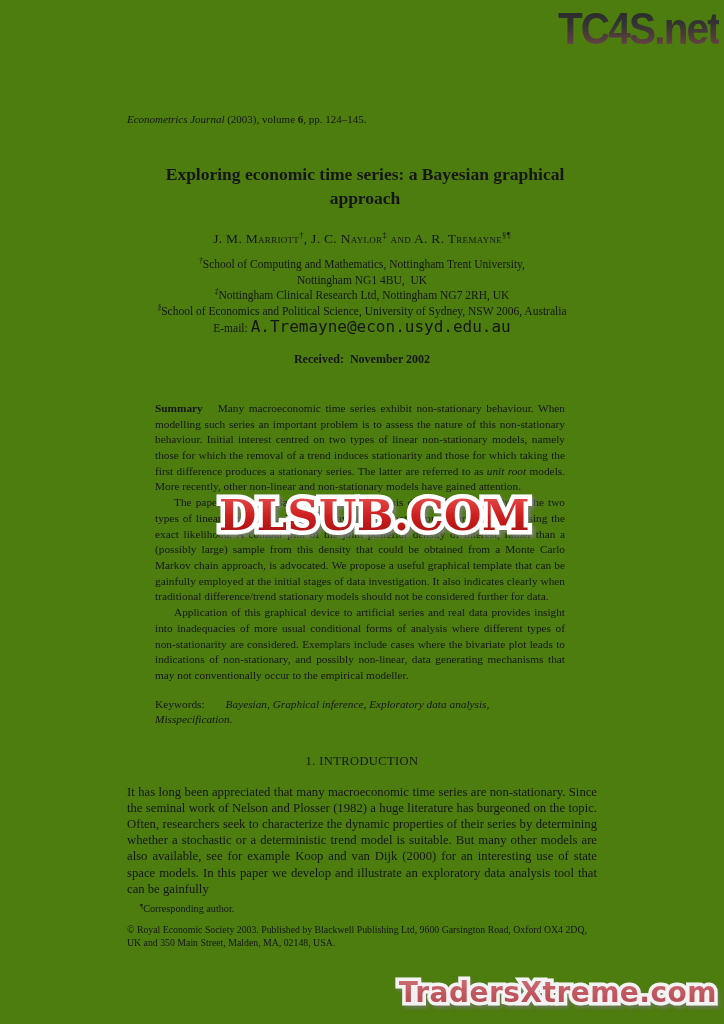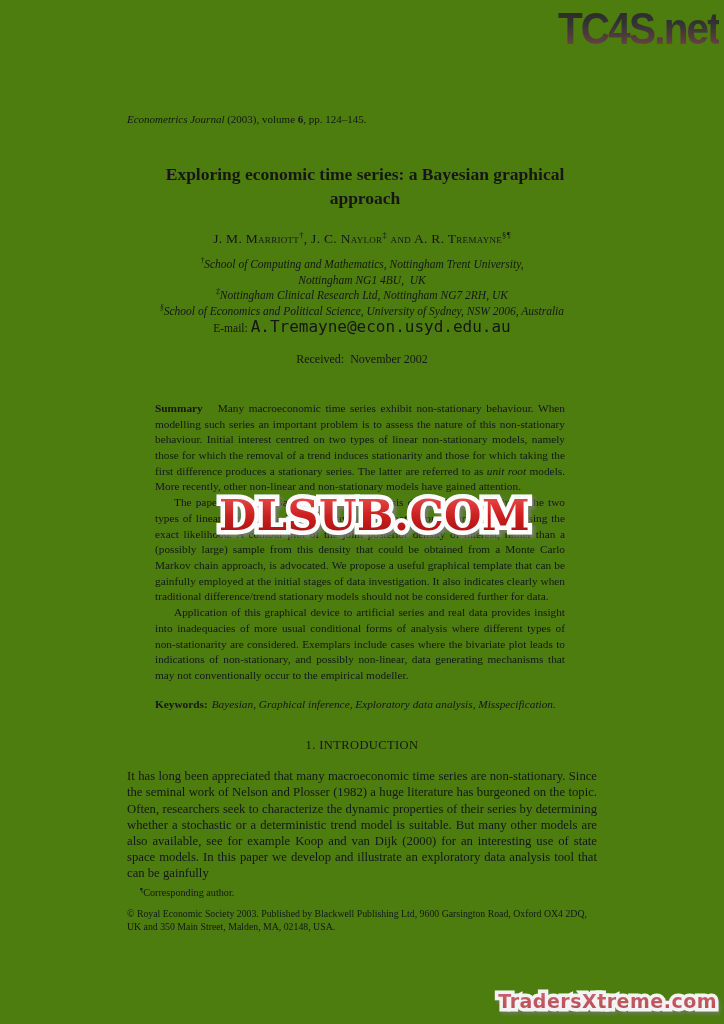--- a/index.html
+++ b/index.html
@@ -29,34 +29,34 @@
   .authors{
     margin:20px 0 0 0;text-align:center;
     font-size:13.5px;line-height:17px;
     font-variant:small-caps;letter-spacing:0.3px;
   }
   .authors sup{font-size:8.5px;vertical-align:super;line-height:0;font-variant:normal;}
 
   
   .affils{margin:10px 0 0 0;text-align:center;font-size:11.5px;line-height:15.6px;}
   .affils p{margin:0;white-space:pre-wrap;}
-  .affil-text{font-style:italic;}
+  .affil-text{}
   .affils sup{font-size:7.5px;vertical-align:super;line-height:0;font-style:italic;}
   .email-addr{font-family:"DejaVu Sans Mono","Liberation Mono",monospace;font-size:16px;}
 
-  .received{margin:15px 0 0 0;text-align:center;font-size:12px;line-height:15px;white-space:pre;}
+  .received{margin:15px 0 0 0;text-align:center;font-size:12px;line-height:15px;white-space:pre;font-weight:bold;}
 
   
   .abstract{margin:34px 0 0 28px;width:410px;text-align:justify;font-size:11.3px;line-height:15.7px;}
   .abstract p{margin:0;}
   .abs-label{font-weight:bold;margin-right:15px;}
   .abs-indent{text-indent:19px;}
   .em{font-style:italic;}
   .keywords{margin-top:13px !important;text-align:left;}
-  .kw-label{font-weight:bold;margin-right:4px;}
+  .kw-label{font-weight:normal;margin-right:21px;}
   .kw-text{font-style:italic;}
 
   
   .section-heading{
     margin:25px 0 0 0;text-align:center;
     font-size:12.5px;font-weight:normal;letter-spacing:0.4px;line-height:16px;
   }
   .body-p{margin:15px 0 0 0;text-align:justify;font-size:12.7px;line-height:16.1px;}
 
   
@@ -89,23 +89,23 @@
     filter:drop-shadow(3px 3px 1.5px rgba(125,125,125,0.75));
   }
   .wm-mid-fill{
     color:#c41a1a;
     background:linear-gradient(180deg,#ec6f6f 0%,#dd3a3a 30%,#cc1f1f 52%,#b01313 78%,#9d0f0f 100%);
     -webkit-background-clip:text;background-clip:text;
     -webkit-text-fill-color:transparent;
   }
 
   .wm-bottom{position:absolute;right:7px;bottom:8px;width:300px;height:40px;}
-  .wm-bottom span{position:absolute;right:0;top:8px;white-space:nowrap;
+  .wm-bottom span{position:absolute;right:0;top:0;white-space:nowrap;
     font-family:"DejaVu Sans","Liberation Sans",sans-serif;font-weight:bold;
-    font-size:19px;line-height:34px;letter-spacing:0.5px;}
+    font-size:28px;line-height:34px;letter-spacing:0.5px;}
   .wm-bottom-stroke{
     color:#f5f5f5;
     -webkit-text-stroke:7px #f3f3f3;
     filter:drop-shadow(2px 3px 1.5px rgba(120,120,120,0.6));
   }
   .wm-bottom-fill{
     color:#bf525a;
     background:linear-gradient(180deg,#cf727a 0%,#c25a62 45%,#b2454d 100%);
     -webkit-background-clip:text;background-clip:text;
     -webkit-text-fill-color:transparent;

